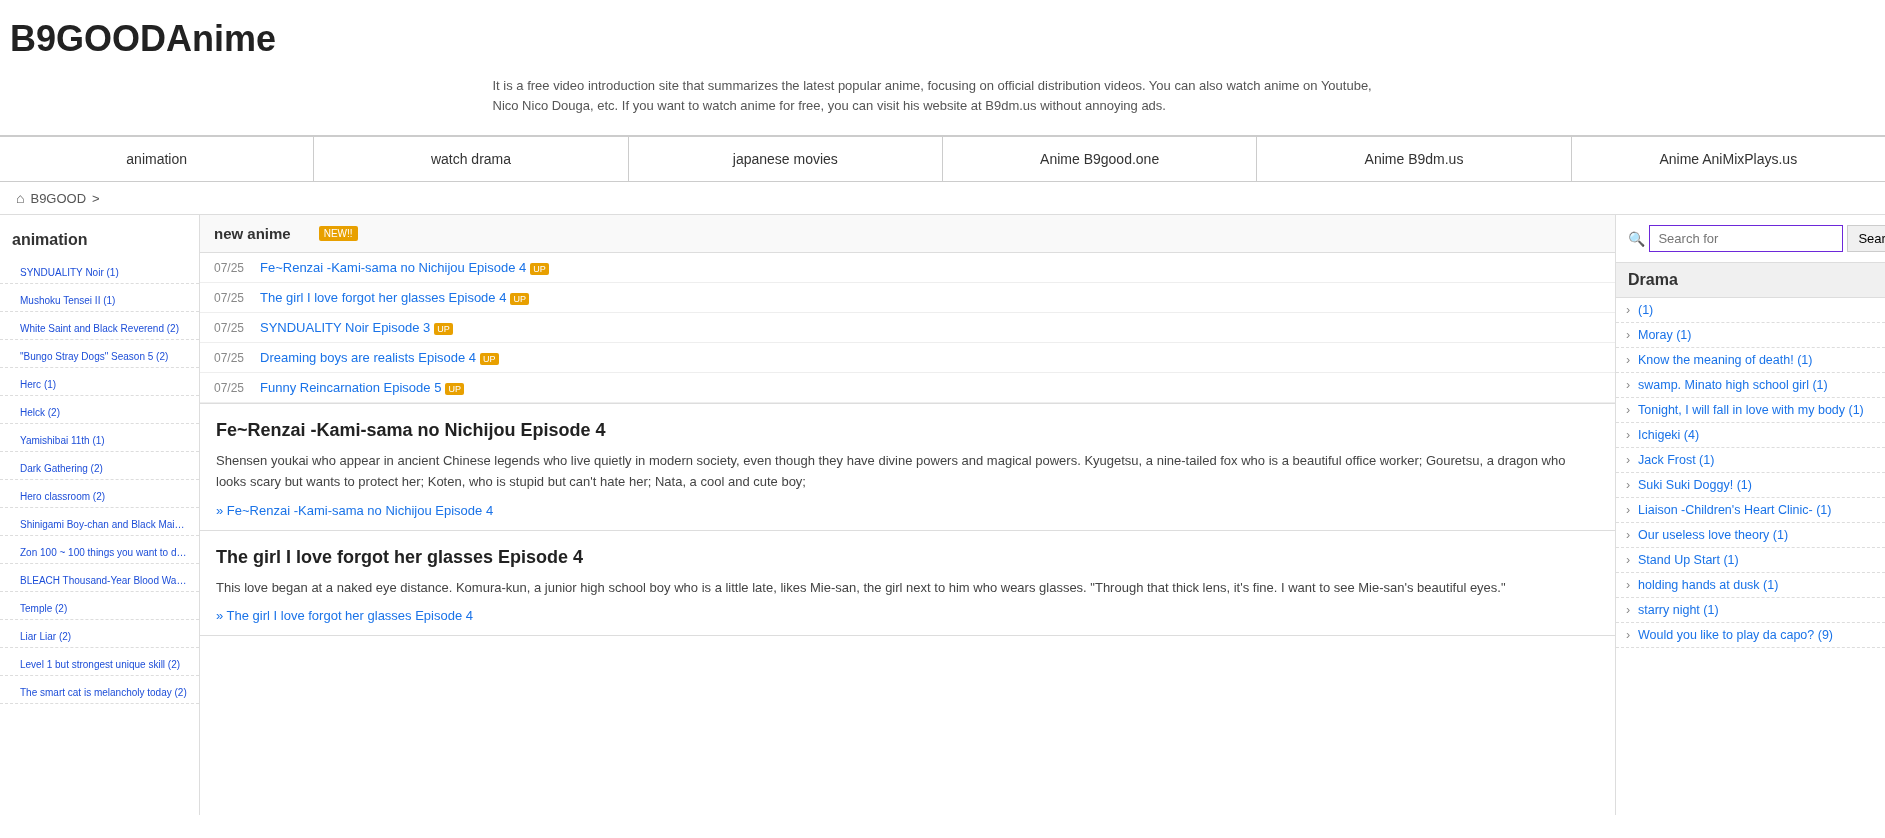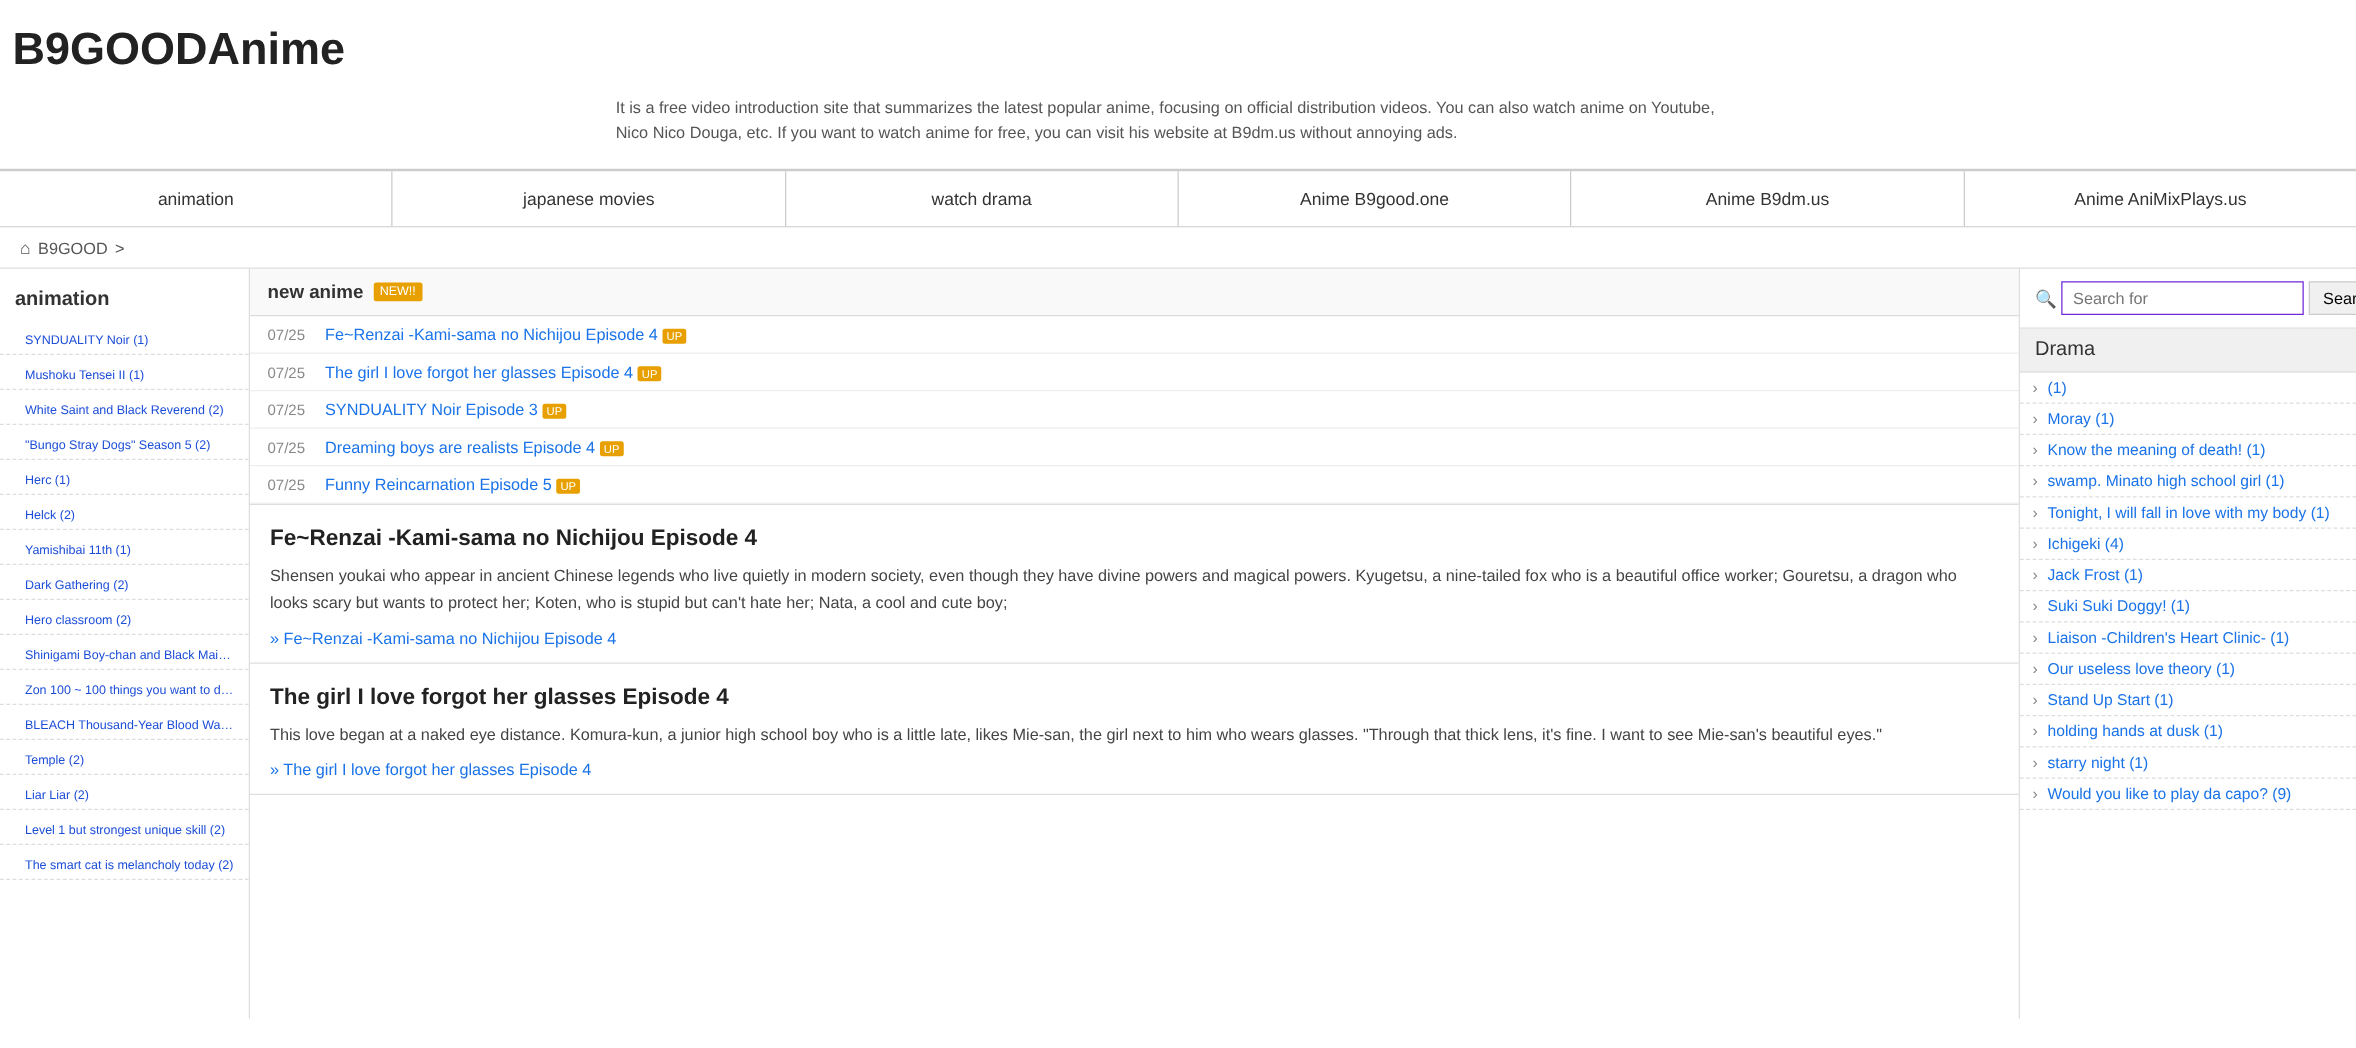--- a/index.html
+++ b/index.html
@@ -45,21 +45,21 @@
       white-space: nowrap; overflow: hidden; text-overflow: ellipsis;
     }
 
     
     .main-content { flex: 1; padding: 0; overflow: hidden; }
 
     
     .new-anime-section { border-bottom: 1px solid #ddd; }
     .new-anime-header {
       display: flex; align-items: center; padding: 10px 14px;
-      background: #f9f9f9; border-bottom: 1px solid #ddd;
+      background: #f9f9f9; border-bottom: 1px solid #ddd; gap: 20px;
     }
     .new-anime-title { font-size: 15px; font-weight: bold; margin-right: 8px; }
     .new-anime-badge {
       background: #e8a000; color: #fff; font-size: 10px;
       padding: 2px 5px; border-radius: 2px;
     }
     .new-anime-list { padding: 0; }
     .new-anime-item {
       display: flex; align-items: center; padding: 7px 14px;
       border-bottom: 1px solid #eee;
@@ -84,21 +84,21 @@
     .search-input {
       flex: 1; padding: 5px 8px; border: 1px solid #6d28d9;
       font-size: 13px; outline: none;
     }
     .search-btn {
       padding: 5px 10px; background: #f0f0f0; border: 1px solid #ccc;
       font-size: 13px; cursor: pointer;
     }
     .drama-section { padding: 0; }
     .drama-heading {
-      font-size: 16px; font-weight: normal; padding: 8px 12px;
+      font-size: 16px; font-weight: bold; padding: 8px 12px;
       background: #f0f0f0; border-bottom: 1px solid #ddd;
     }
     .drama-list { list-style: none; }
     .drama-list li { border-bottom: 1px dashed #ddd; }
     .drama-list li a {
       display: block; padding: 5px 12px 5px 22px;
       color: #1a73e8; text-decoration: none; font-size: 12.5px;
       position: relative;
     }
     .drama-list li a:before { content: '›'; position: absolute; left: 10px; color: #888; }
@@ -107,22 +107,22 @@
 <body>
 
 <div>
   <div class="site-header">
     <div class="site-title">B9GOODAnime</div>
     <div class="site-desc">It is a free video introduction site that summarizes the latest popular anime, focusing on official distribution videos. You can also watch anime on Youtube, Nico Nico Douga, etc. If you want to watch anime for free, you can visit his website at B9dm.us without annoying ads.</div>
   </div>
 
   <nav class="main-nav">
   <a href="#">animation</a>
+      <a href="#">watch drama</a>
       <a href="#">japanese movies</a>
-      <a href="#">watch drama</a>
       <a href="#">Anime B9good.one</a>
       <a href="#">Anime B9dm.us</a>
       <a href="#">Anime AniMixPlays.us</a>
     </nav>
 </div>
 
 <div class="breadcrumb">
   <span class="home-icon">⌂</span>
   <span>B9GOOD</span>
   <span>&gt;</span>

